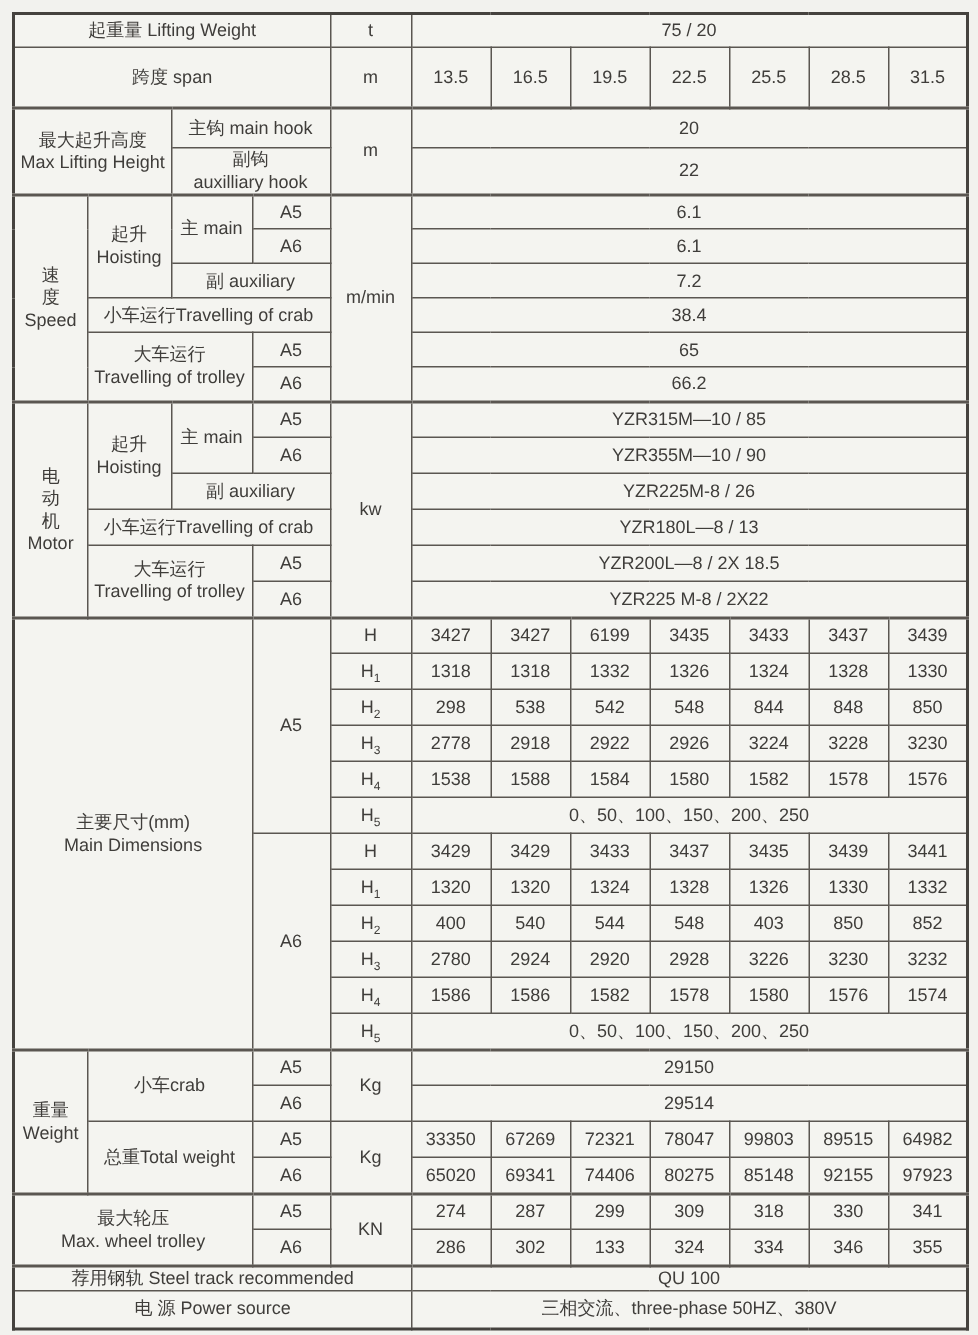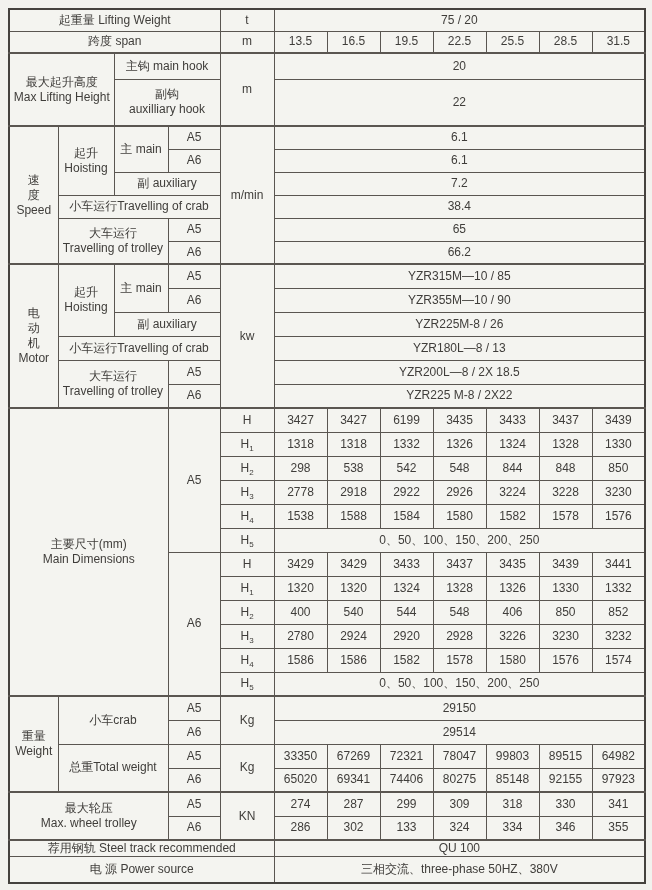--- a/index.html
+++ b/index.html
@@ -52,40 +52,40 @@
       <col style="width:53px">
   </colgroup>
   <tbody>
 
   <tr style="height:22px">
     <td colspan="4" class="lab">起重量 Lifting Weight</td>
     <td>t</td>
     <td colspan="7">75 / 20</td>
   </tr>
 
-  <tr style="height:22px">
+  <tr style="height:41px">
     <td colspan="4" class="lab">跨度 span</td>
     <td>m</td>
   <td>13.5</td>
         <td>16.5</td>
         <td>19.5</td>
         <td>22.5</td>
         <td>25.5</td>
         <td>28.5</td>
         <td>31.5</td>
       </tr>
 
   <tr style="height:26px" class="sec">
     <td colspan="2" rowspan="2" class="lab">最大起升高度
 Max Lifting Height</td>
     <td colspan="2" class="lab">主钩 main hook</td>
     <td rowspan="2">m</td>
     <td colspan="7">20</td>
   </tr>
-  <tr style="height:47px">
+  <tr style="height:31px">
     <td colspan="2" class="lab">副钩
 auxilliary hook</td>
     <td colspan="7">22</td>
   </tr>
 
   <tr style="height:23px" class="sec">
     <td rowspan="6" class="vlabel">速
 度
 Speed</td>
     <td rowspan="3" class="lab">起升
@@ -231,21 +231,21 @@
         <td>1326</td>
         <td>1330</td>
         <td>1332</td>
       </tr>
   <tr style="height:24px">
     <td><span>H</span><sub>2</sub></td>
   <td>400</td>
         <td>540</td>
         <td>544</td>
         <td>548</td>
-        <td>406</td>
+        <td>403</td>
         <td>850</td>
         <td>852</td>
       </tr>
   <tr style="height:24px">
     <td><span>H</span><sub>3</sub></td>
   <td>2780</td>
         <td>2924</td>
         <td>2920</td>
         <td>2928</td>
         <td>3226</td>

